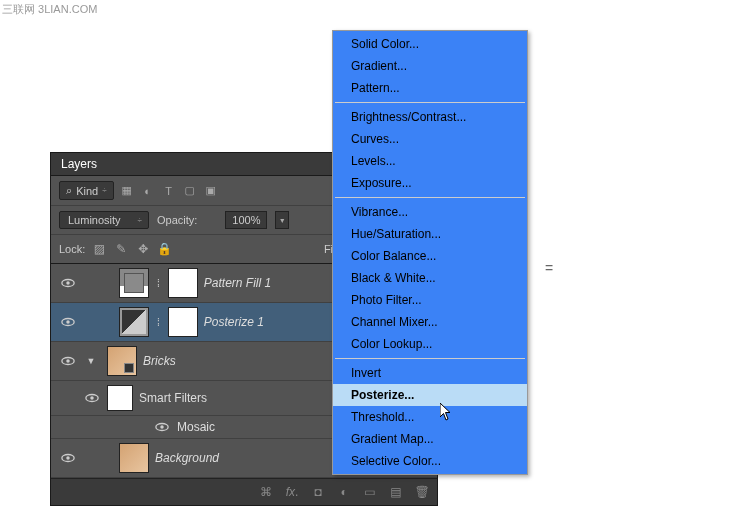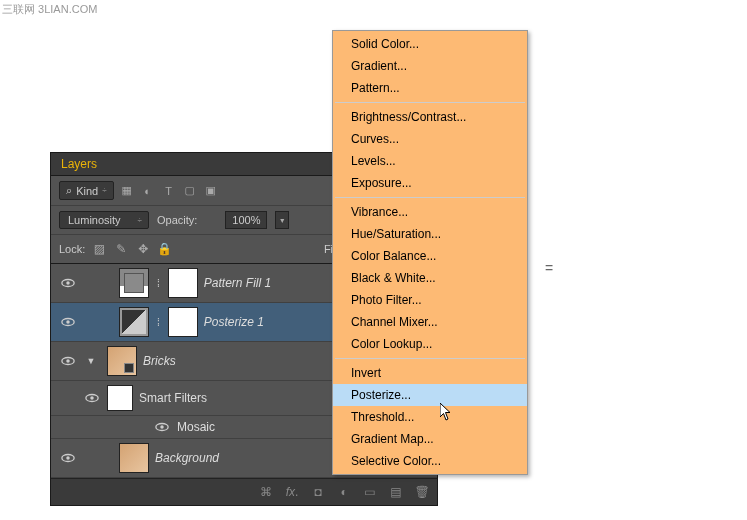--- a/index.html
+++ b/index.html
@@ -1,20 +1,20 @@
 <!DOCTYPE html>
 <html><head>
 <meta charset="utf-8">
 <style>
 * { margin: 0; padding: 0; box-sizing: border-box; font-family: Tahoma, Arial, sans-serif; }
 body { background: #fff; width: 747px; height: 520px; position: relative; overflow: hidden; }
 .watermark { position: absolute; top: 2px; left: 2px; color: #999; font-size: 11px; }
 
 .layers-panel { position: absolute; left: 50px; top: 152px; width: 388px; background: #535353; border: 1px solid #1a1a1a; }
-.panel-header { background: #3a3a3a; padding: 4px 10px; color: #eab308; font-size: 12px; border-bottom: 1px solid #1a1a1a; }
+.panel-header { background: #3a3a3a; padding: 4px 10px; color: #ffffff; font-size: 12px; border-bottom: 1px solid #1a1a1a; }
 .panel-row { display: flex; align-items: center; padding: 5px 8px; gap: 5px; border-bottom: 1px solid #404040; }
 .filter-select { background: #3a3a3a; border: 1px solid #222; border-radius: 2px; padding: 2px 6px; color: #ccc; font-size: 11px; display: flex; align-items: center; gap: 4px; }
 .filter-icon { width: 16px; height: 16px; display: flex; align-items: center; justify-content: center; color: #aaa; font-size: 11px; }
 .panel-row2 { display: flex; align-items: center; padding: 5px 8px; gap: 8px; border-bottom: 1px solid #404040; color: #ccc; font-size: 11px; }
 .dropdown { background: #3a3a3a; border: 1px solid #222; padding: 2px 6px 2px 8px; color: #ccc; font-size: 11px; border-radius: 2px; display: flex; align-items: center; gap: 6px; min-width: 90px; justify-content: space-between; }
 .opacity-input { background: #3a3a3a; border: 1px solid #222; padding: 2px 4px; color: #ccc; font-size: 11px; width: 42px; text-align: center; margin-left: 20px; }
 .dropdown-arrow { background: #3a3a3a; border: 1px solid #222; width: 14px; height: 18px; display: flex; align-items: center; justify-content: center; color: #aaa; font-size: 8px; }
 .lock-row { display: flex; align-items: center; padding: 5px 8px; gap: 6px; border-bottom: 1px solid #1a1a1a; color: #ccc; font-size: 11px; }
 .lock-icon { width: 16px; height: 16px; color: #aaa; display: flex; align-items: center; justify-content: center; font-size: 12px; }
 
@@ -38,23 +38,23 @@
 .arrow-down { color: #ccc; font-size: 9px; margin-right: 4px; width: 12px; text-align: center; }
 
 .smart-filters-item { padding-left: 32px; }
 .filter-sub-item { padding-left: 56px; }
 .filter-thumb { width: 26px; height: 26px; background: #fff; border: 1px solid #222; }
 .small-eye { width: 18px; display: flex; justify-content: center; }
 
 .panel-footer { display: flex; align-items: center; justify-content: flex-end; padding: 4px 6px; gap: 8px; background: #3a3a3a; border-top: 1px solid #222; }
 .footer-icon { width: 18px; height: 18px; color: #888; display: flex; align-items: center; justify-content: center; font-size: 12px; }
 
-.context-menu { position: absolute; left: 332px; top: 30px; width: 196px; background: #fdba74; border: 1px solid #999; box-shadow: 2px 2px 4px rgba(0,0,0,0.3); padding: 2px 0; }
+.context-menu { position: absolute; left: 332px; top: 30px; width: 196px; background: #3b82f6; border: 1px solid #999; box-shadow: 2px 2px 4px rgba(0,0,0,0.3); padding: 2px 0; }
 .menu-item { padding: 4px 18px; font-size: 12px; color: #000; cursor: default; }
-.menu-item.hl { background: #badcf6; }
+.menu-item.hl { background: #badcf6; font-weight: bold; }
 .menu-sep { height: 1px; background: #ccc; margin: 3px 2px; }
 .cursor { position: absolute; left: 440px; top: 403px; font-size: 16px; color: #000; }
 .equals { position: absolute; left: 545px; top: 260px; font-size: 14px; color: #666; }
 
 .chevron { font-size: 8px; color: #aaa; }
 </style>
 </head>
 <body>
 
 <div class="watermark">三联网 3LIAN.COM</div>

